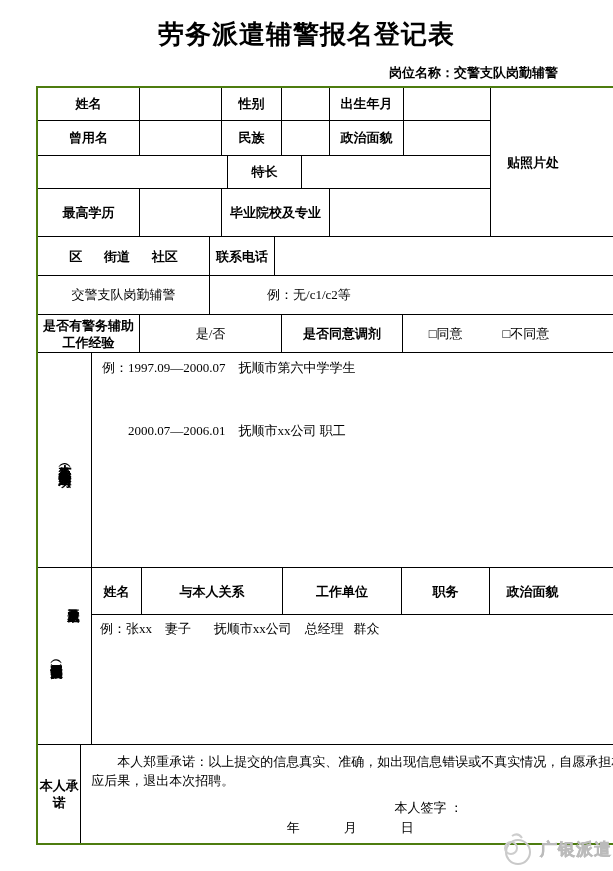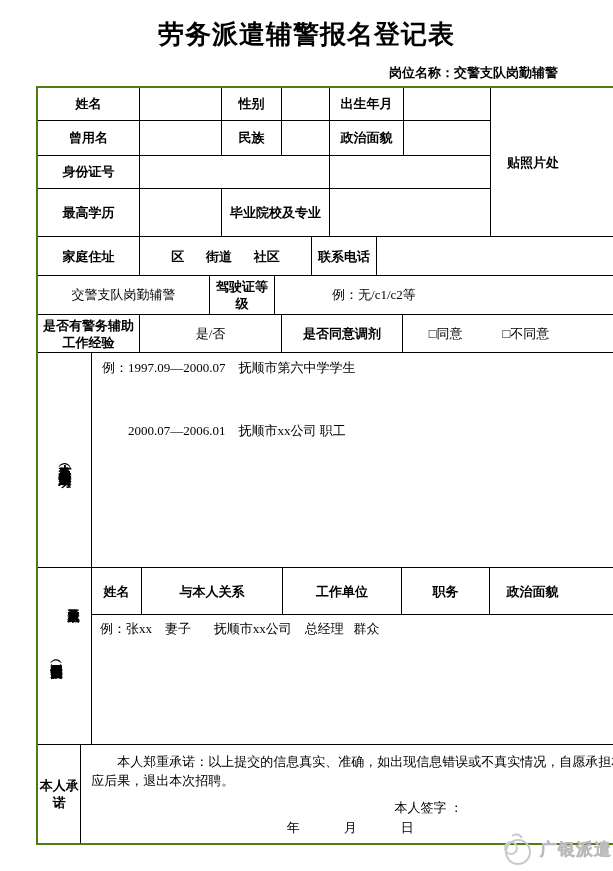--- a/index.html
+++ b/index.html
@@ -104,44 +104,42 @@
       </div>
       <div class="ba-row r2">
         <div class="fc w102 lbl">曾用名</div>
         <div class="fc w82"></div>
         <div class="fc w60 lbl">民族</div>
         <div class="fc w48"></div>
         <div class="fc w74 lbl">政治面貌</div>
         <div class="fc w86"></div>
       </div>
       <div class="ba-row r3">
-        <div class="fc w102 lbl">身份证号</div>
         <div class="fc w190"></div>
+        <div class="fc w74 lbl">特长</div>
         <div class="fc w86"></div>
       </div>
       <div class="ba-row r4">
         <div class="fc w102 lbl">最高学历</div>
         <div class="fc w82"></div>
         <div class="fc w108 lbl">毕业院校及专业</div>
         <div class="fc w160"></div>
       </div>
     </div>
     <div class="photo-cell lbl">贴照片处</div>
   </div>
 
   <div class="fr r5">
-    <div class="fc w102 lbl">家庭住址</div>
     <div class="fc w172 lbl" style="white-space:pre;">区      街道      社区</div>
     <div class="fc w65 lbl">联系电话</div>
     <div class="fc w198"></div>
   </div>
 
   <div class="fr r6">
     <div class="fc w172 val">交警支队岗勤辅警</div>
-    <div class="fc w65 lbl">驾驶证等级</div>
     <div class="fc w198 val">例：无/c1/c2等</div>
   </div>
 
   <div class="fr r7">
     <div class="fc w102 lbl">是否有警务辅助工作经验</div>
     <div class="fc w142 val">是/否</div>
     <div class="fc w121 lbl">是否同意调剂</div>
     <div class="fc w172b checks">
       <span class="check-opt">□同意</span>
       <span class="check-opt">□不同意</span>

